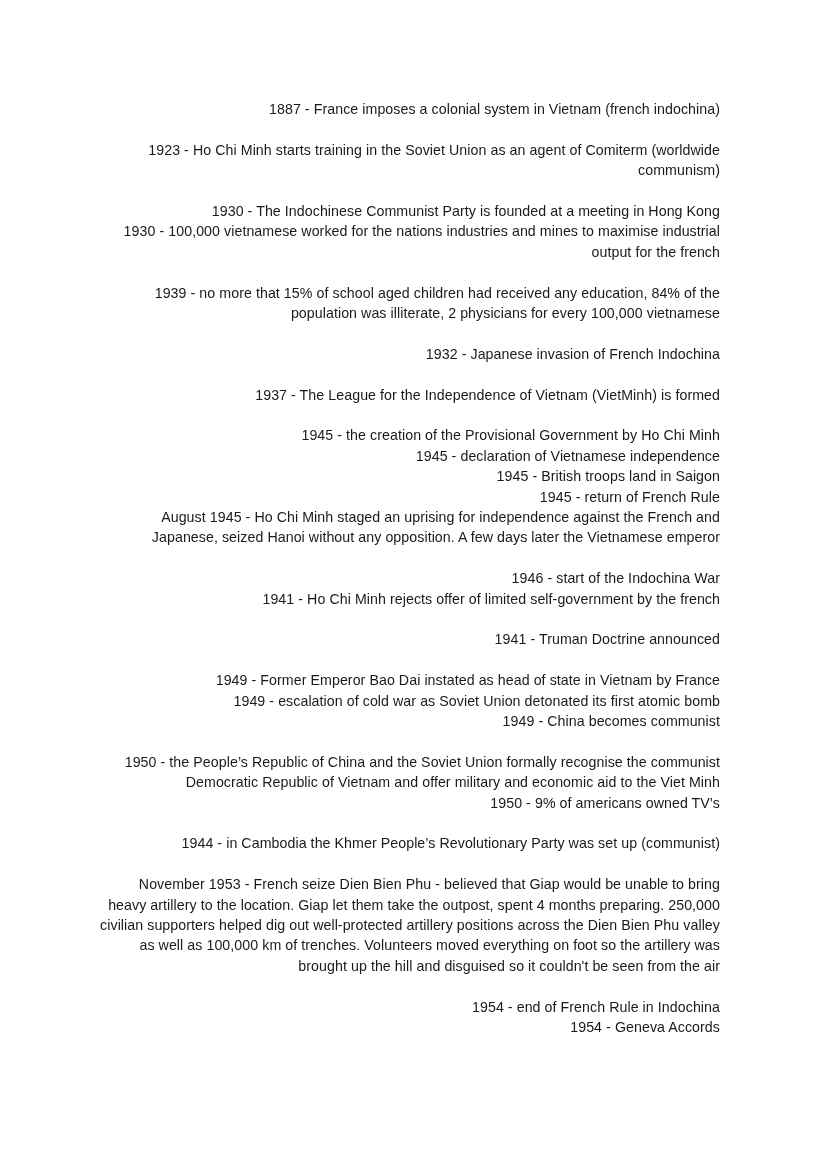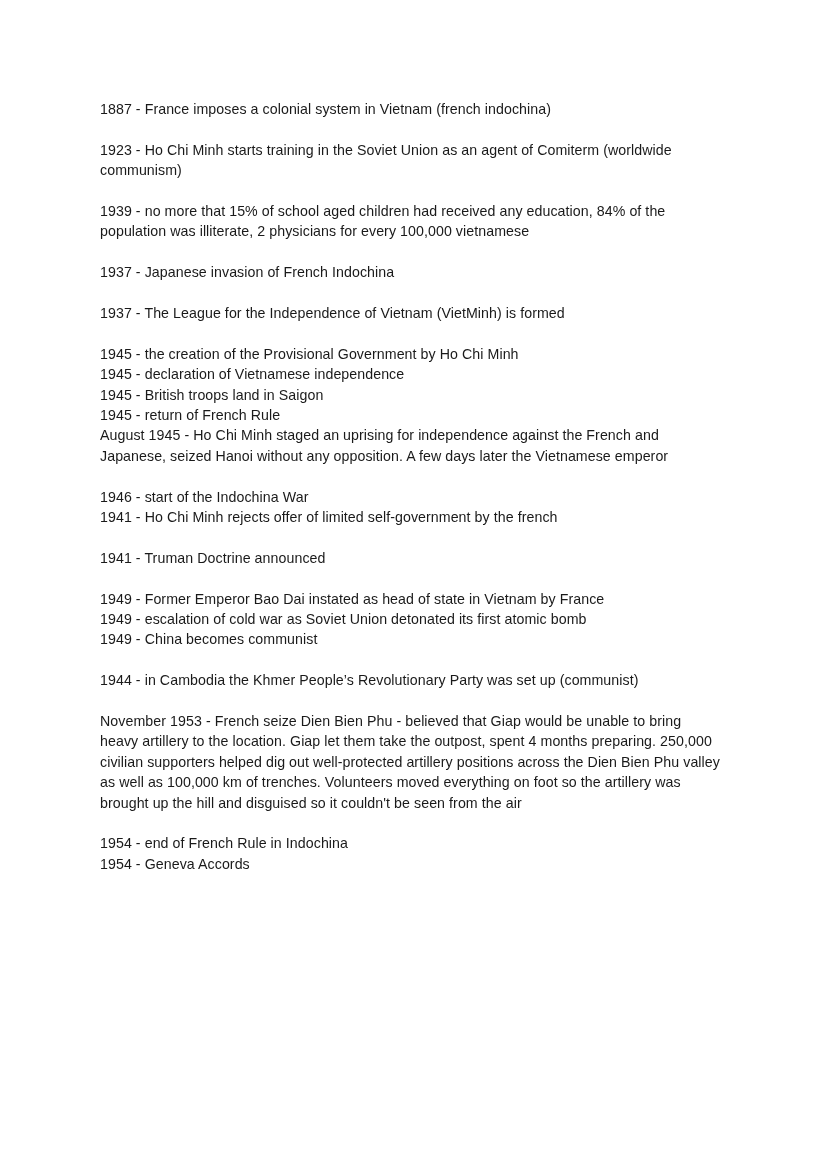--- a/index.html
+++ b/index.html
@@ -24,48 +24,52 @@
     position: relative;
   }
   .doc-body {
     width: 620px;
   }
   .para {
     font-size: 14.2px;
     line-height: 20.4px;
     margin: 0 0 20.4px 0;
     color: #1a1a1a;
-    text-align: left;
+    text-align: right;
     white-space: pre-wrap;
     word-wrap: break-word;
     letter-spacing: 0.005em;
   }
   .para:last-child {
     margin-bottom: 8px;
   }
 </style>
 </head>
 <body>
 
 <div class="page">
   <div class="doc-body">
     <p class="para">1887 - France imposes a colonial system in Vietnam (french indochina)</p>
     <p class="para">1923 - Ho Chi Minh starts training in the Soviet Union as an agent of Comiterm (worldwide communism)</p>
+    <p class="para">1930 - The Indochinese Communist Party is founded at a meeting in Hong Kong
+1930 - 100,000 vietnamese worked for the nations industries and mines to maximise industrial output for the french</p>
     <p class="para">1939 - no more that 15% of school aged children had received any education, 84% of the population was illiterate, 2 physicians for every 100,000 vietnamese</p>
-    <p class="para">1937 - Japanese invasion of French Indochina</p>
+    <p class="para">1932 - Japanese invasion of French Indochina</p>
     <p class="para">1937 - The League for the Independence of Vietnam (VietMinh) is formed</p>
     <p class="para">1945 - the creation of the Provisional Government by Ho Chi Minh
 1945 - declaration of Vietnamese independence
 1945 - British troops land in Saigon
 1945 - return of French Rule
 August 1945 - Ho Chi Minh staged an uprising for independence against the French and Japanese, seized Hanoi without any opposition. A few days later the Vietnamese emperor</p>
     <p class="para">1946 - start of the Indochina War
 1941 - Ho Chi Minh rejects offer of limited self-government by the french</p>
     <p class="para">1941 - Truman Doctrine announced</p>
     <p class="para">1949 - Former Emperor Bao Dai instated as head of state in Vietnam by France
 1949 - escalation of cold war as Soviet Union detonated its first atomic bomb
 1949 - China becomes communist</p>
+    <p class="para">1950 - the People’s Republic of China and the Soviet Union formally recognise the communist Democratic Republic of Vietnam and offer military and economic aid to the Viet Minh
+1950 - 9% of americans owned TV’s</p>
     <p class="para">1944 - in Cambodia the Khmer People’s Revolutionary Party was set up (communist)</p>
     <p class="para">November 1953 - French seize Dien Bien Phu - believed that Giap would be unable to bring heavy artillery to the location. Giap let them take the outpost, spent 4 months preparing. 250,000 civilian supporters helped dig out well-protected artillery positions across the Dien Bien Phu valley as well as 100,000 km of trenches. Volunteers moved everything on foot so the artillery was brought up the hill and disguised so it couldn't be seen from the air</p>
     <p class="para">1954 - end of French Rule in Indochina
 1954 - Geneva Accords</p>
   </div>
 </div>
 
 </body></html>

